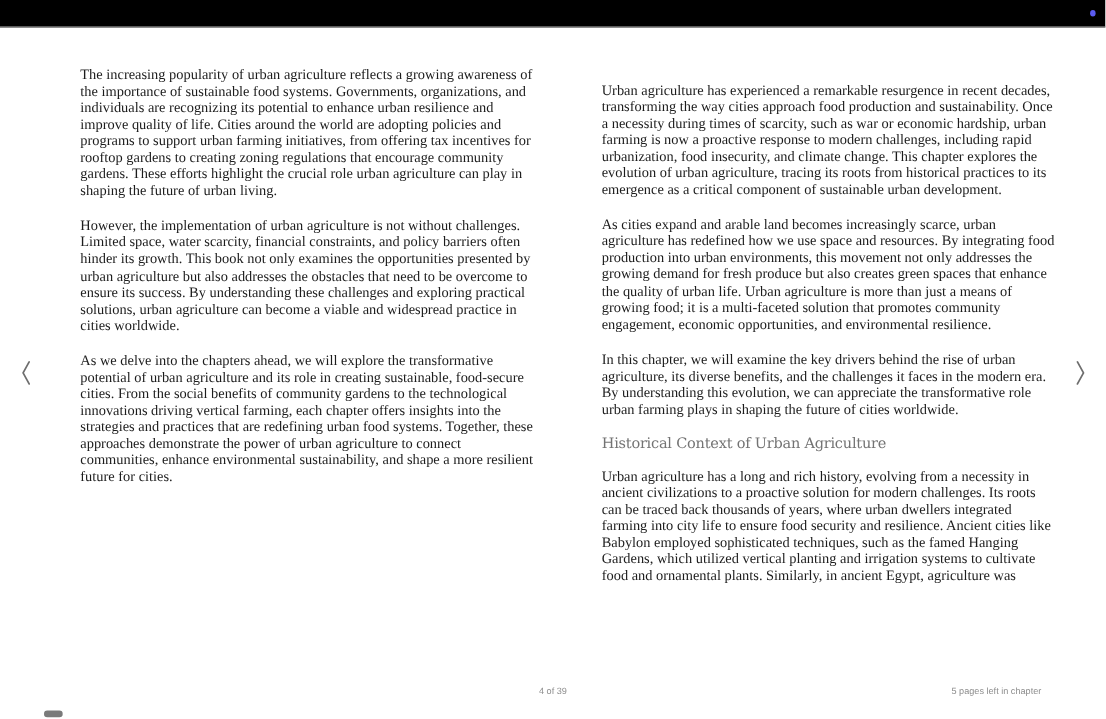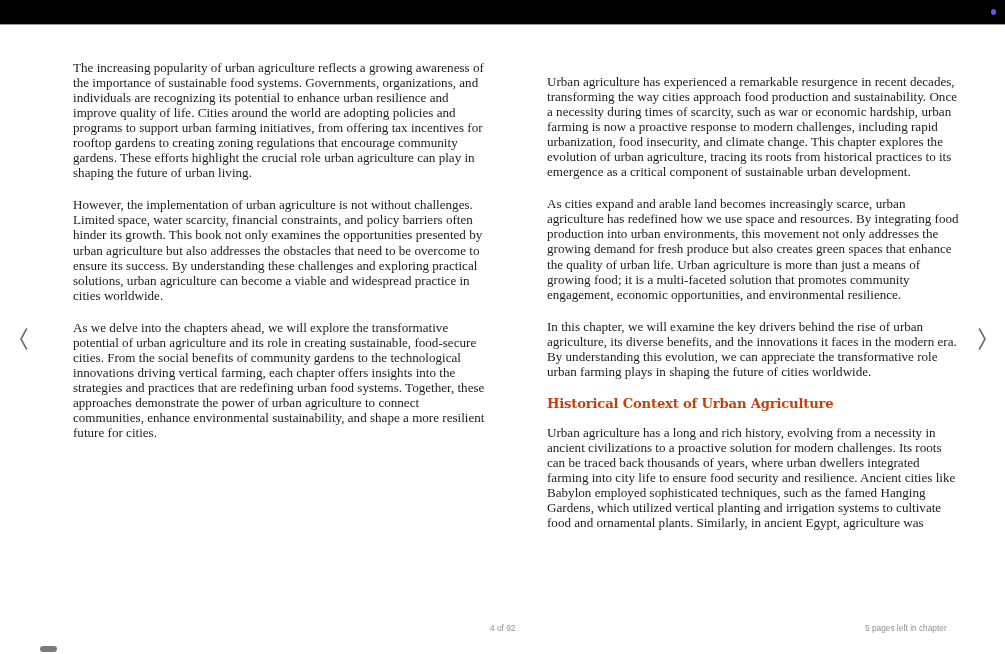--- a/index.html
+++ b/index.html
@@ -24,22 +24,22 @@
   .page-right { left: 535px; width: 412px; top: 74px; }
 
   .page p { margin: 0 0 17px 0; text-align: left; }
 
   .chapter-title {
     font-family: "DejaVu Serif", serif; font-weight: bold;
     font-size: 17.2px; line-height: 22px; color: #111111;
     margin: 0 0 16px 0; letter-spacing: -0.2px;
   }
   .section-title {
-    font-family: "DejaVu Serif", serif; font-weight: bold;
-    font-size: 13.2px; line-height: 18px; color: #c2410c;
+    font-family: "DejaVu Serif", serif; font-weight: normal;
+    font-size: 13.2px; line-height: 18px; color: #737373;
     margin: -1px 0 12px 0; letter-spacing: -0.2px;
   }
 
   .nav-arrow {
     position: absolute; top: 326px; width: 16px; height: 26px;
     display: flex; align-items: center; justify-content: center;
     cursor: pointer;
   }
   .nav-prev { left: 15px; }
   .nav-next { left: 974px; }
@@ -66,33 +66,33 @@
 
 <div class="page page-left">
   <p>The increasing popularity of urban agriculture reflects a growing awareness of the importance of sustainable food systems. Governments, organizations, and individuals are recognizing its potential to enhance urban resilience and improve quality of life. Cities around the world are adopting policies and programs to support urban farming initiatives, from offering tax incentives for rooftop gardens to creating zoning regulations that encourage community gardens. These efforts highlight the crucial role urban agriculture can play in shaping the future of urban living.</p>
   <p>However, the implementation of urban agriculture is not without challenges. Limited space, water scarcity, financial constraints, and policy barriers often hinder its growth. This book not only examines the opportunities presented by urban agriculture but also addresses the obstacles that need to be overcome to ensure its success. By understanding these challenges and exploring practical solutions, urban agriculture can become a viable and widespread practice in cities worldwide.</p>
   <p>As we delve into the chapters ahead, we will explore the transformative potential of urban agriculture and its role in creating sustainable, food-secure cities. From the social benefits of community gardens to the technological innovations driving vertical farming, each chapter offers insights into the strategies and practices that are redefining urban food systems. Together, these approaches demonstrate the power of urban agriculture to connect communities, enhance environmental sustainability, and shape a more resilient future for cities.</p>
 </div>
 
 <div class="page page-right">
   <p>Urban agriculture has experienced a remarkable resurgence in recent decades, transforming the way cities approach food production and sustainability. Once a necessity during times of scarcity, such as war or economic hardship, urban farming is now a proactive response to modern challenges, including rapid urbanization, food insecurity, and climate change. This chapter explores the evolution of urban agriculture, tracing its roots from historical practices to its emergence as a critical component of sustainable urban development.</p>
   <p>As cities expand and arable land becomes increasingly scarce, urban agriculture has redefined how we use space and resources. By integrating food production into urban environments, this movement not only addresses the growing demand for fresh produce but also creates green spaces that enhance the quality of urban life. Urban agriculture is more than just a means of growing food; it is a multi-faceted solution that promotes community engagement, economic opportunities, and environmental resilience.</p>
-  <p>In this chapter, we will examine the key drivers behind the rise of urban agriculture, its diverse benefits, and the innovations it faces in the modern era. By understanding this evolution, we can appreciate the transformative role urban farming plays in shaping the future of cities worldwide.</p>
+  <p>In this chapter, we will examine the key drivers behind the rise of urban agriculture, its diverse benefits, and the challenges it faces in the modern era. By understanding this evolution, we can appreciate the transformative role urban farming plays in shaping the future of cities worldwide.</p>
   <h2 class="section-title">Historical Context of Urban Agriculture</h2>
   <p>Urban agriculture has a long and rich history, evolving from a necessity in ancient civilizations to a proactive solution for modern challenges. Its roots can be traced back thousands of years, where urban dwellers integrated farming into city life to ensure food security and resilience. Ancient cities like Babylon employed sophisticated techniques, such as the famed Hanging Gardens, which utilized vertical planting and irrigation systems to cultivate food and ornamental plants. Similarly, in ancient Egypt, agriculture was</p>
 </div>
 
 <div class="nav-arrow nav-prev">
   <svg viewBox="0 0 9 22">
     <path d="M7.5 1 L2 11 L7.5 21" fill="none" stroke="#6e6e6e" stroke-width="1.6" stroke-linecap="round" stroke-linejoin="round"></path>
   </svg>
 </div>
 
 <div class="nav-arrow nav-next">
   <svg viewBox="0 0 9 22">
     <path d="M1.5 1 L7 11 L1.5 21" fill="none" stroke="#6e6e6e" stroke-width="1.6" stroke-linecap="round" stroke-linejoin="round"></path>
   </svg>
 </div>
 
-<div class="footer-text page-count">4 of 92</div>
+<div class="footer-text page-count">4 of 39</div>
 <div class="footer-text pages-left">5 pages left in chapter</div>
 
 <div class="scroll-handle"></div>
 
 </body></html>

